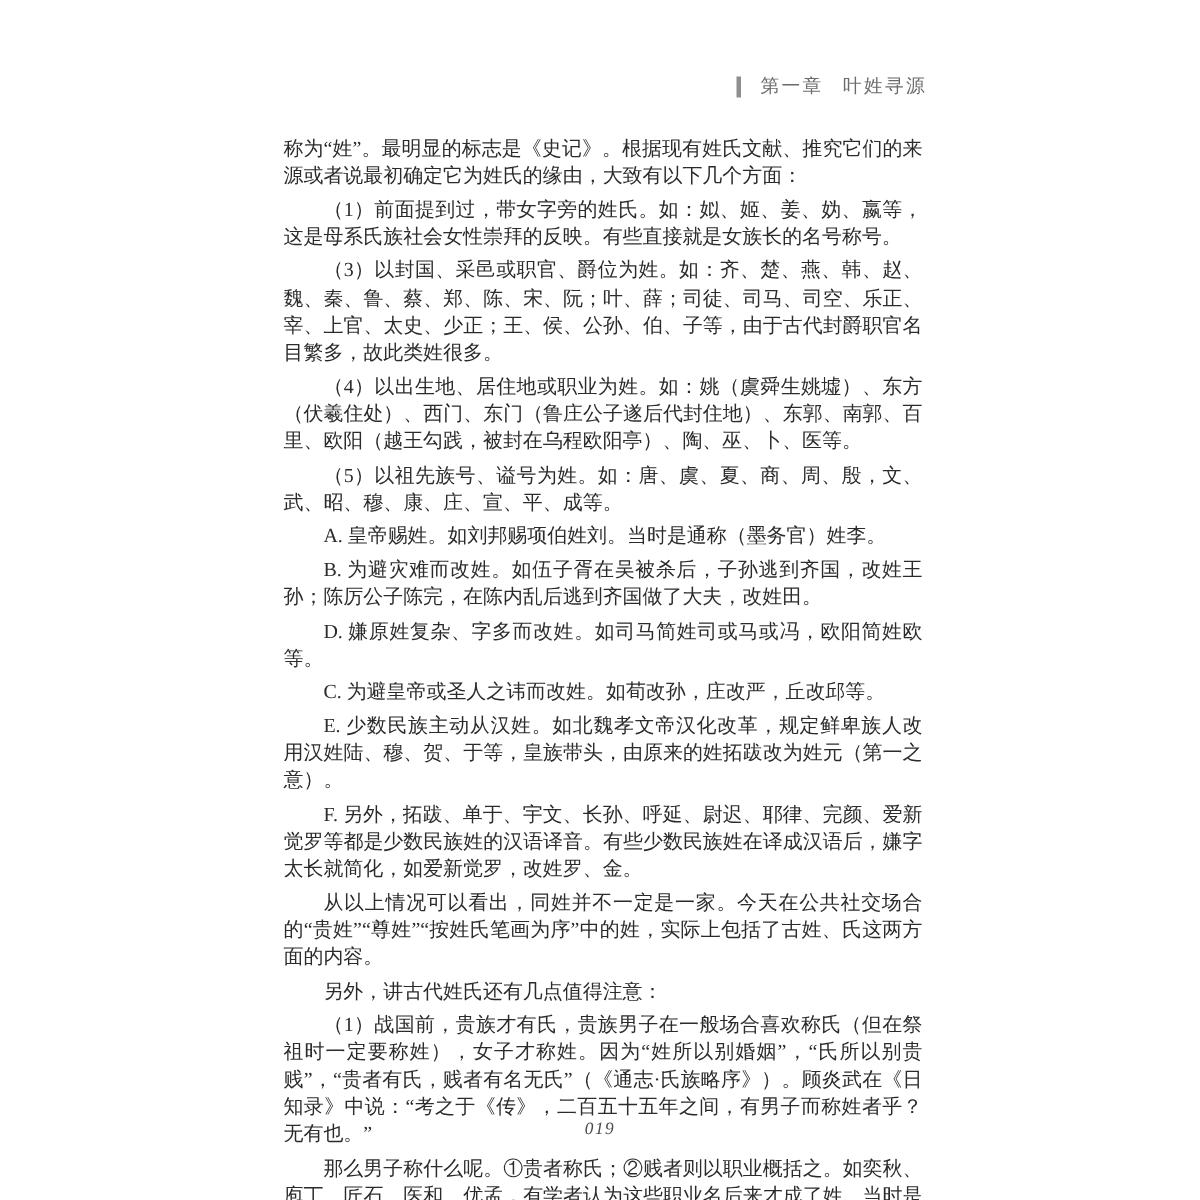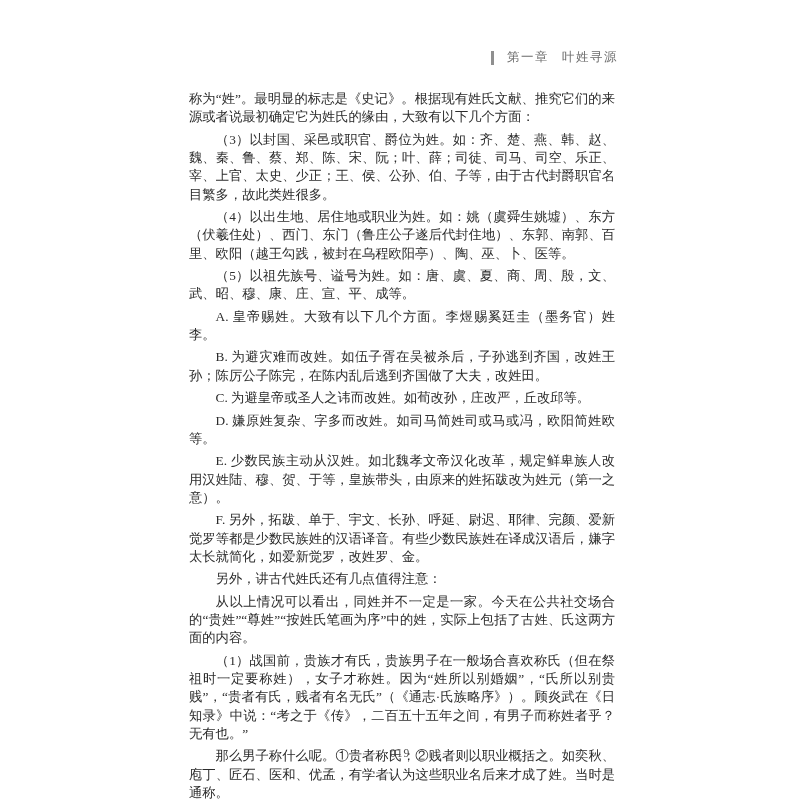--- a/index.html
+++ b/index.html
@@ -62,45 +62,47 @@
   
   .folio {
     position: absolute;
     top: 747px;
     left: 0;
     width: 800px;
     text-align: center;
     color: #4a4a4a;
     font-size: 11.5px;
     letter-spacing: 1px;
+    font-style: italic;
   }
 </style>
 </head>
 <body>
 
 <div class="page">
 
   <div class="running-head">
     <span class="bar"></span>
     <span class="chapter-label">第一章</span>
     <span class="chapter-title">叶姓寻源</span>
   </div>
 
   <div class="text-block">
       <p class="no-indent">称为“姓”。最明显的标志是《史记》。根据现有姓氏文献、推究它们的来源或者说最初确定它为姓氏的缘由，大致有以下几个方面：</p>
+      <p>（1）前面提到过，带女字旁的姓氏。如：姒、姬、姜、妫、嬴等，这是母系氏族社会女性崇拜的反映。有些直接就是女族长的名号称号。</p>
       <p>（3）以封国、采邑或职官、爵位为姓。如：齐、楚、燕、韩、赵、魏、秦、鲁、蔡、郑、陈、宋、阮；叶、薛；司徒、司马、司空、乐正、宰、上官、太史、少正；王、侯、公孙、伯、子等，由于古代封爵职官名目繁多，故此类姓很多。</p>
       <p>（4）以出生地、居住地或职业为姓。如：姚（虞舜生姚墟）、东方（伏羲住处）、西门、东门（鲁庄公子遂后代封住地）、东郭、南郭、百里、欧阳（越王勾践，被封在乌程欧阳亭）、陶、巫、卜、医等。</p>
       <p>（5）以祖先族号、谥号为姓。如：唐、虞、夏、商、周、殷，文、武、昭、穆、康、庄、宣、平、成等。</p>
-      <p>A. 皇帝赐姓。大致有以下几个方面。李煜赐奚廷圭（墨务官）姓李。</p>
+      <p>A. 皇帝赐姓。如刘邦赐项伯姓刘。当时是通称（墨务官）姓李。</p>
       <p>B. 为避灾难而改姓。如伍子胥在吴被杀后，子孙逃到齐国，改姓王孙；陈厉公子陈完，在陈内乱后逃到齐国做了大夫，改姓田。</p>
+      <p>D. 嫌原姓复杂、字多而改姓。如司马简姓司或马或冯，欧阳简姓欧等。</p>
       <p>C. 为避皇帝或圣人之讳而改姓。如荀改孙，庄改严，丘改邱等。</p>
-      <p>D. 嫌原姓复杂、字多而改姓。如司马简姓司或马或冯，欧阳简姓欧等。</p>
       <p>E. 少数民族主动从汉姓。如北魏孝文帝汉化改革，规定鲜卑族人改用汉姓陆、穆、贺、于等，皇族带头，由原来的姓拓跋改为姓元（第一之意）。</p>
       <p>F. 另外，拓跋、单于、宇文、长孙、呼延、尉迟、耶律、完颜、爱新觉罗等都是少数民族姓的汉语译音。有些少数民族姓在译成汉语后，嫌字太长就简化，如爱新觉罗，改姓罗、金。</p>
+      <p>从以上情况可以看出，同姓并不一定是一家。今天在公共社交场合的“贵姓”“尊姓”“按姓氏笔画为序”中的姓，实际上包括了古姓、氏这两方面的内容。</p>
       <p>另外，讲古代姓氏还有几点值得注意：</p>
-      <p>从以上情况可以看出，同姓并不一定是一家。今天在公共社交场合的“贵姓”“尊姓”“按姓氏笔画为序”中的姓，实际上包括了古姓、氏这两方面的内容。</p>
       <p>（1）战国前，贵族才有氏，贵族男子在一般场合喜欢称氏（但在祭祖时一定要称姓），女子才称姓。因为“姓所以别婚姻”，“氏所以别贵贱”，“贵者有氏，贱者有名无氏”（《通志·氏族略序》）。顾炎武在《日知录》中说：“考之于《传》，二百五十五年之间，有男子而称姓者乎？无有也。”</p>
       <p>那么男子称什么呢。①贵者称氏；②贱者则以职业概括之。如奕秋、庖丁、匠石、医和、优孟，有学者认为这些职业名后来才成了姓。当时是通称。</p>
     </div>
 
   <div class="folio">019</div>
 
 </div>
 
 </body></html>

